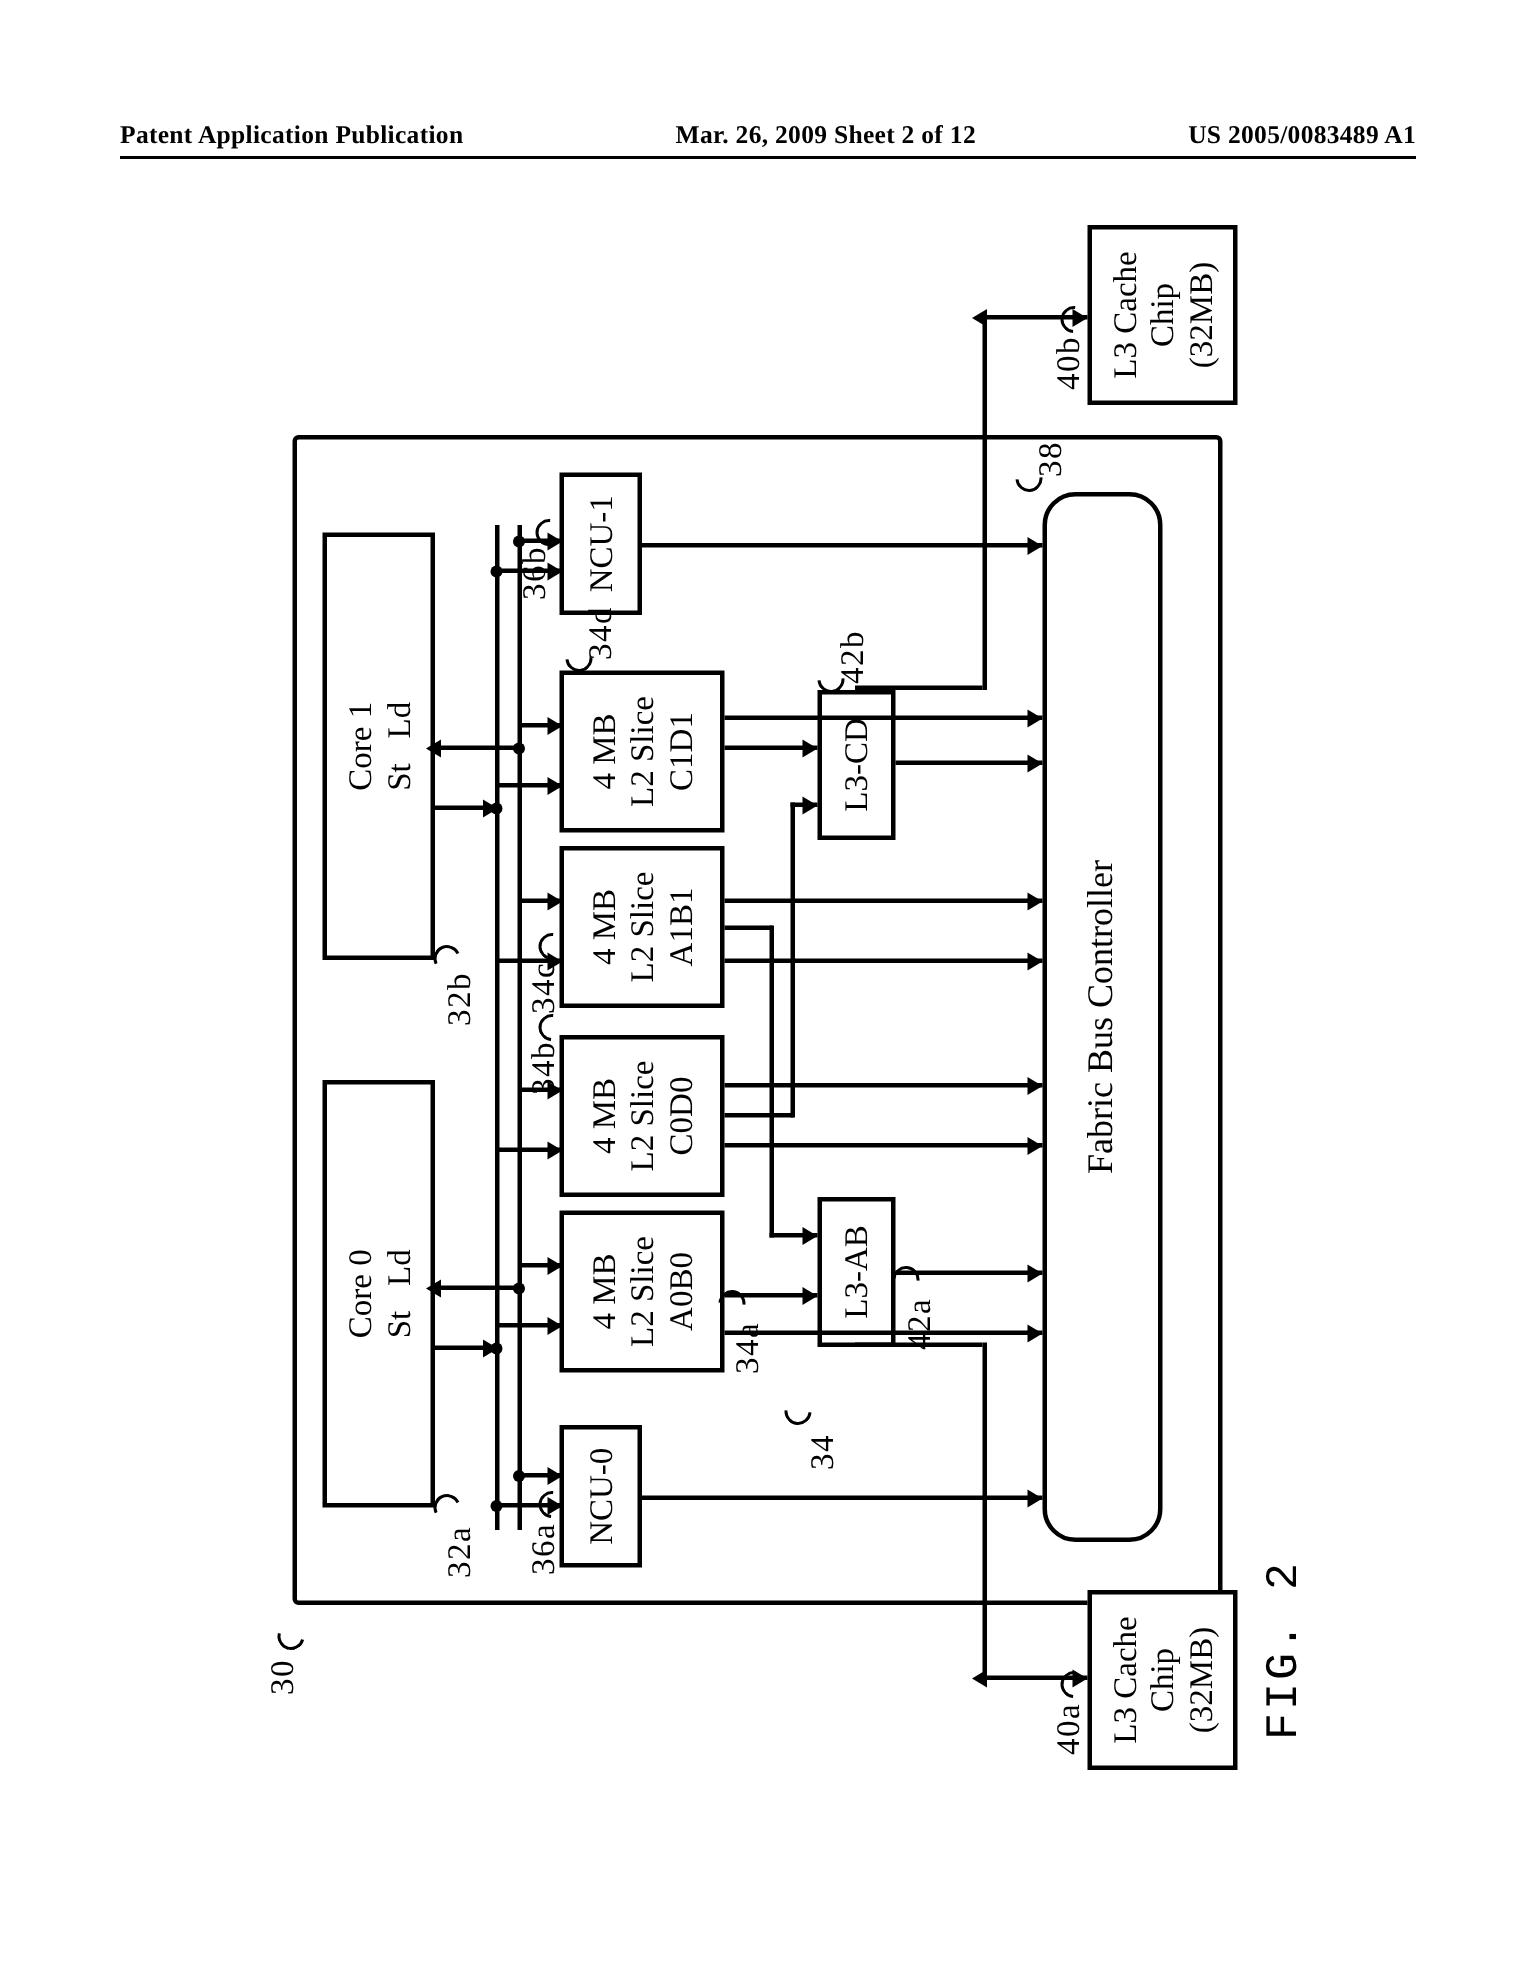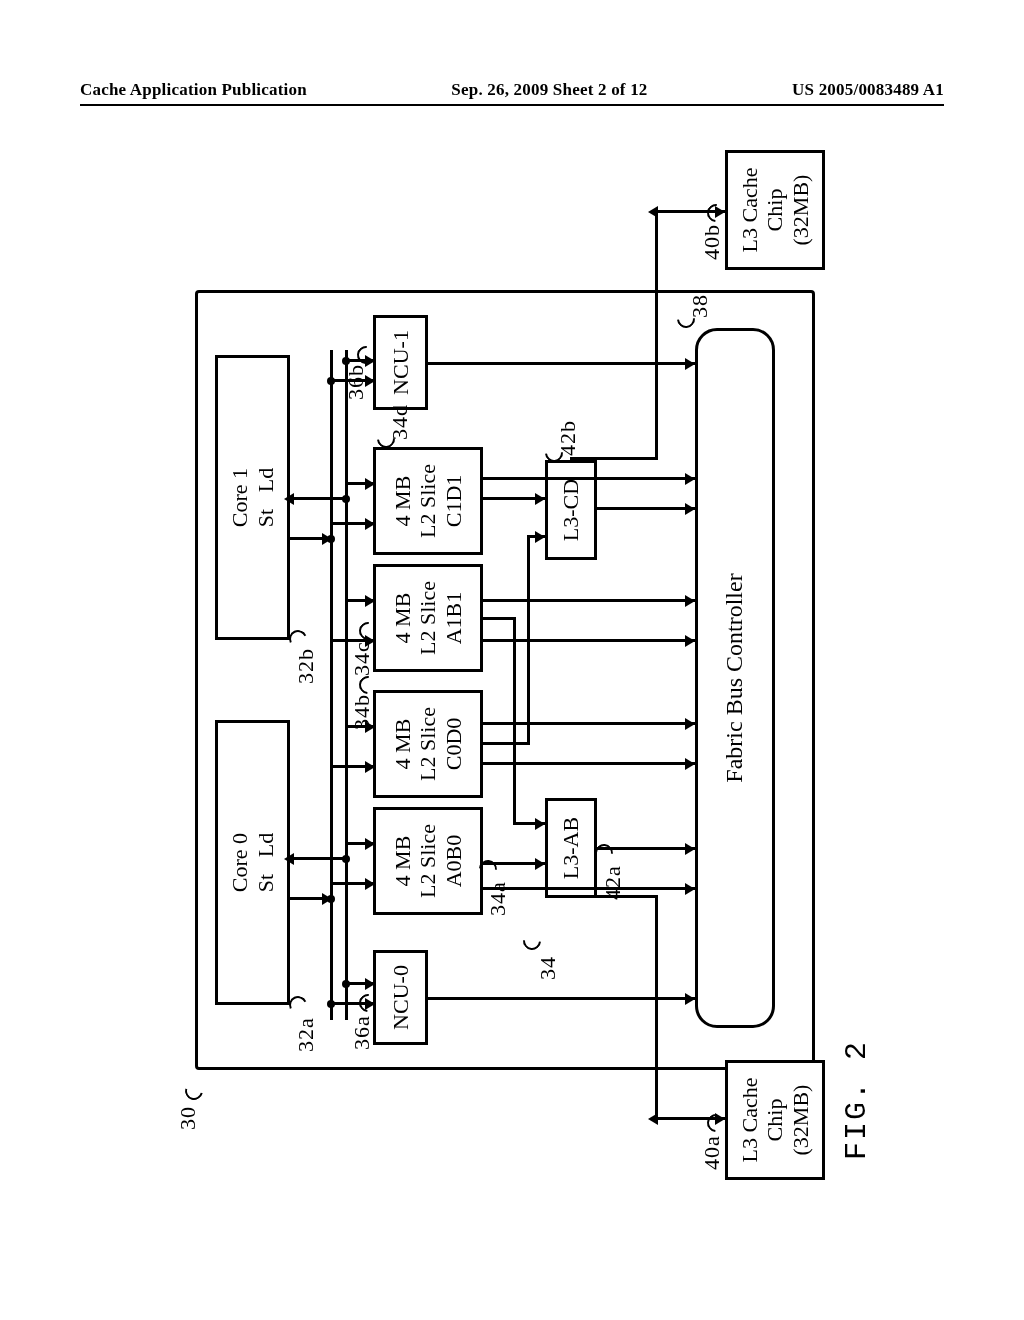--- a/index.html
+++ b/index.html
@@ -89,22 +89,22 @@
   .doth { position: absolute; width:8px; height:8px; background:black; border-radius:50%; }
   .leader { position: absolute; border: 2px solid black; border-radius: 50%; width:14px; height:14px; border-top-color:transparent; border-right-color:transparent; }
   .figlabel { position: absolute; font-family: "Courier New", monospace; font-size: 30px; letter-spacing: 2px; }
 </style>
 </head>
 <body>
 
 <div class="page">
 
   <div class="header">
-    <span>Cache Application Publication</span>
-    <span>Sep. 26, 2009  Sheet 2 of 12</span>
+    <span>Patent Application Publication</span>
+    <span>Mar. 26, 2009  Sheet 2 of 12</span>
     <span>US 2005/0083489 A1</span>
   </div>
   <div class="header-rule"></div>
 
   <div class="figure-area">
     <div class="figure-inner">
 
       <div class="label" style="left:70px; top:60px;">30</div>
       <div class="leader" style="left:100px; top:70px; transform:rotate(60deg);"></div>
 

